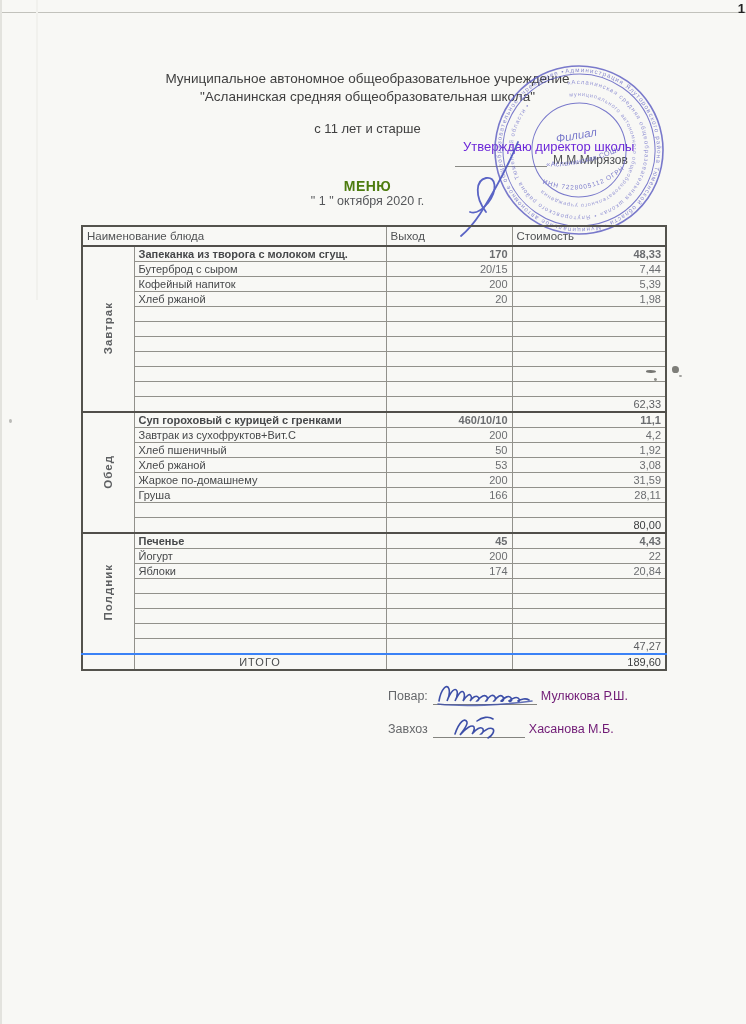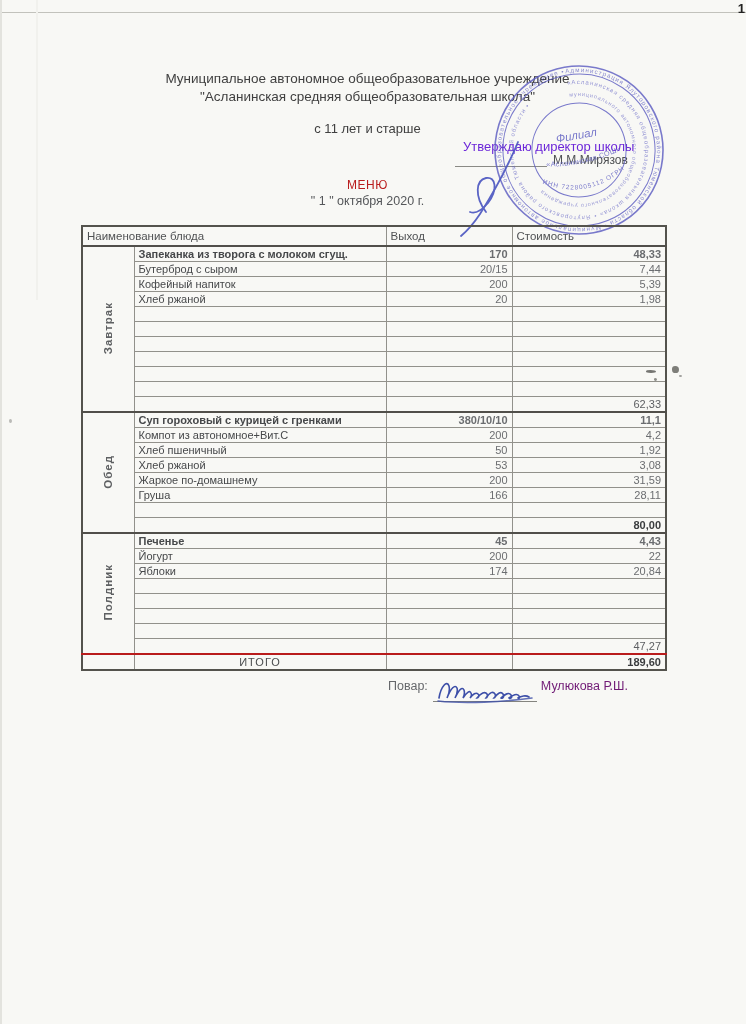--- a/index.html
+++ b/index.html
@@ -10,42 +10,42 @@
   .scan-streak{position:absolute;top:0;left:36px;width:2px;height:300px;background:#f1f1ed;}
   .corner-page-num{position:absolute;top:1px;right:1px;font-size:13px;font-weight:bold;color:#222;}
   .hdr{position:absolute;left:0;width:735px;text-align:center;color:#404040;}
   .org1{top:71px;font-size:13.5px;}
   .org2{top:89px;font-size:13.5px;}
   .age{top:121px;font-size:13px;}
   .approve{position:absolute;left:463px;top:139px;width:200px;font-size:13px;color:#6d28d9;}
   .approve-line2{position:absolute;left:455px;top:153px;width:208px;font-size:12px;color:#4e5053;
                  display:flex;align-items:flex-end;}
   .sign-underline{display:inline-block;width:92px;border-bottom:1px solid #8a8a85;height:13px;margin-right:6px;}
-  .menu-title{top:178px;font-size:12px;font-weight:normal;letter-spacing:.5px;color:#b91c1c;}
+  .menu-title{top:178px;font-size:14px;font-weight:bold;letter-spacing:.5px;color:#4d7c0f;}
   .menu-date{top:194px;font-size:12.5px;color:#55575a;}
   .stamp-wrap{position:absolute;left:492px;top:63px;width:174px;height:174px;opacity:.82;}
   .dirsig{position:absolute;left:432px;top:132px;width:118px;height:112px;}
   table.menu{position:absolute;left:81px;top:225px;width:584px;height:435px;
              border-collapse:collapse;table-layout:fixed;
              border:2px solid #54534d;}
   table.menu th, table.menu td{border:1px solid #92918b;padding:0 4px;height:14px;
              font-size:11px;line-height:12px;overflow:hidden;white-space:nowrap;}
   table.menu th{height:18px;font-size:11.5px;font-weight:normal;color:#505254;text-align:left;}
   td.dish{text-align:left;color:#46484a;padding-left:5px;}
   td.num{text-align:right;color:#6b6d70;}
   td.cat{width:52px;text-align:center;vertical-align:middle;}
   td.cat span{writing-mode:vertical-rl;transform:rotate(180deg);font-size:11.5px;
               color:#5e6062;letter-spacing:1px;display:inline-block;}
   tr.sec-start td{border-top:2px solid #514f4a;font-weight:bold;}
-  tr.total-row td{border-top:2px solid #b91c1c;}
+  tr.total-row td{border-top:2px solid #3b82f6;}
   td.subtotal{color:#5d5f62;}
-  td.strong{font-weight:bold;color:#3b3d3f;}
+  td.strong{font-weight:normal;color:#3b3d3f;}
   .total-label{text-align:center;color:#4a4c4e;letter-spacing:1px;font-size:11.5px;}
   .sig-block{position:absolute;left:388px;top:679px;width:300px;font-size:12.5px;color:#66686b;}
-  .sig-row{display:flex;align-items:flex-start;height:26px;margin-bottom:7px;}
+  .sig-row{display:flex;align-items:flex-end;height:26px;margin-bottom:7px;}
   .sig-role{margin-right:5px;padding-bottom:2px;}
   .sig-line{position:relative;border-bottom:1px solid #84847f;height:22px;margin-right:4px;}
   .sig-line.w1{width:104px;} .sig-line.w2{width:92px;}
   .sig-line svg{position:absolute;left:2px;bottom:-4px;}
   .sig-name{padding-bottom:2px;color:#701a75;}
   .speck{position:absolute;background:#4a4a45;border-radius:45% 55% 50% 50%;}
   .sp1{left:646px;top:370px;width:10px;height:3px;opacity:.75;}
   .sp2{left:654px;top:378px;width:3px;height:3px;opacity:.6;}
   .sp3{left:672px;top:366px;width:7px;height:7px;opacity:.7;}
   .sp4{left:679px;top:375px;width:3px;height:2px;opacity:.5;}
@@ -184,25 +184,25 @@
         <td class="num"></td>
       </tr>
       <tr>
         <td class="dish"></td>
         <td class="num"></td>
         <td class="num subtotal">62,33</td>
       </tr>
       <tr class="sec-start">
         <td class="cat" rowspan="8"><span>Обед</span></td>
         <td class="dish">Суп гороховый с курицей с гренками</td>
-        <td class="num">380/10/10</td>
+        <td class="num">460/10/10</td>
         <td class="num">11,1</td>
       </tr>
       <tr>
-        <td class="dish">Компот из автономное+Вит.С</td>
+        <td class="dish">Завтрак из сухофруктов+Вит.С</td>
         <td class="num">200</td>
         <td class="num">4,2</td>
       </tr>
       <tr>
         <td class="dish">Хлеб пшеничный</td>
         <td class="num">50</td>
         <td class="num">1,92</td>
       </tr>
       <tr>
         <td class="dish">Хлеб ржаной</td>
@@ -285,13 +285,25 @@
     <span class="sig-line w1">
       <svg width="100" height="28" viewBox="0 0 100 28">
         <g stroke="#3d4fa8" stroke-width="1.6" fill="none" stroke-linecap="round">
           <path d="M4 21 C6 9 12 3 14 9 C15 13 13 19 12 21 C16 11 20 7 22 11 C23 14 21 19 20 21 C24 13 27 9 29 13 C30 16 29 19 28 21 C32 15 35 13 36 16 C37 18 36 20 35 21 C38 17 41 15 43 17 C45 19 43 21 42 21 C46 16 50 14 52 17 C53 19 52 21 51 21 C55 15 58 14 60 17 C61 19 60 21 59 21 C63 16 66 14 68 17 C70 20 67 22 66 21 C70 17 74 15 76 18 C78 21 75 22 74 21 C78 18 82 16 84 19 C85 21 84 22 83 21 C86 19 91 18 94 20"></path>
           <path d="M3 24 C30 27 68 25 97 21" opacity=".8"></path>
         </g>
       </svg>
     </span>
     <span class="sig-name">Мулюкова Р.Ш.</span>
   </div>
+  <div class="sig-row">
+    <span class="sig-role">Завхоз</span>
+    <span class="sig-line w2">
+      <svg width="90" height="28" viewBox="0 0 90 28">
+        <g stroke="#3d4fa8" stroke-width="1.6" fill="none" stroke-linecap="round">
+          <path d="M20 21 C24 9 30 4 32 9 C33 12 28 18 25 22 C31 15 37 11 39 14 C40 16 38 20 37 21 C41 16 46 13 48 16 C49 18 47 21 46 21 C50 17 55 14 58 16 C60 18 57 23 53 25"></path>
+          <path d="M42 8 C47 4 54 3 58 6"></path>
+        </g>
+      </svg>
+    </span>
+    <span class="sig-name">Хасанова М.Б.</span>
+  </div>
 </div>
 
 </body></html>

